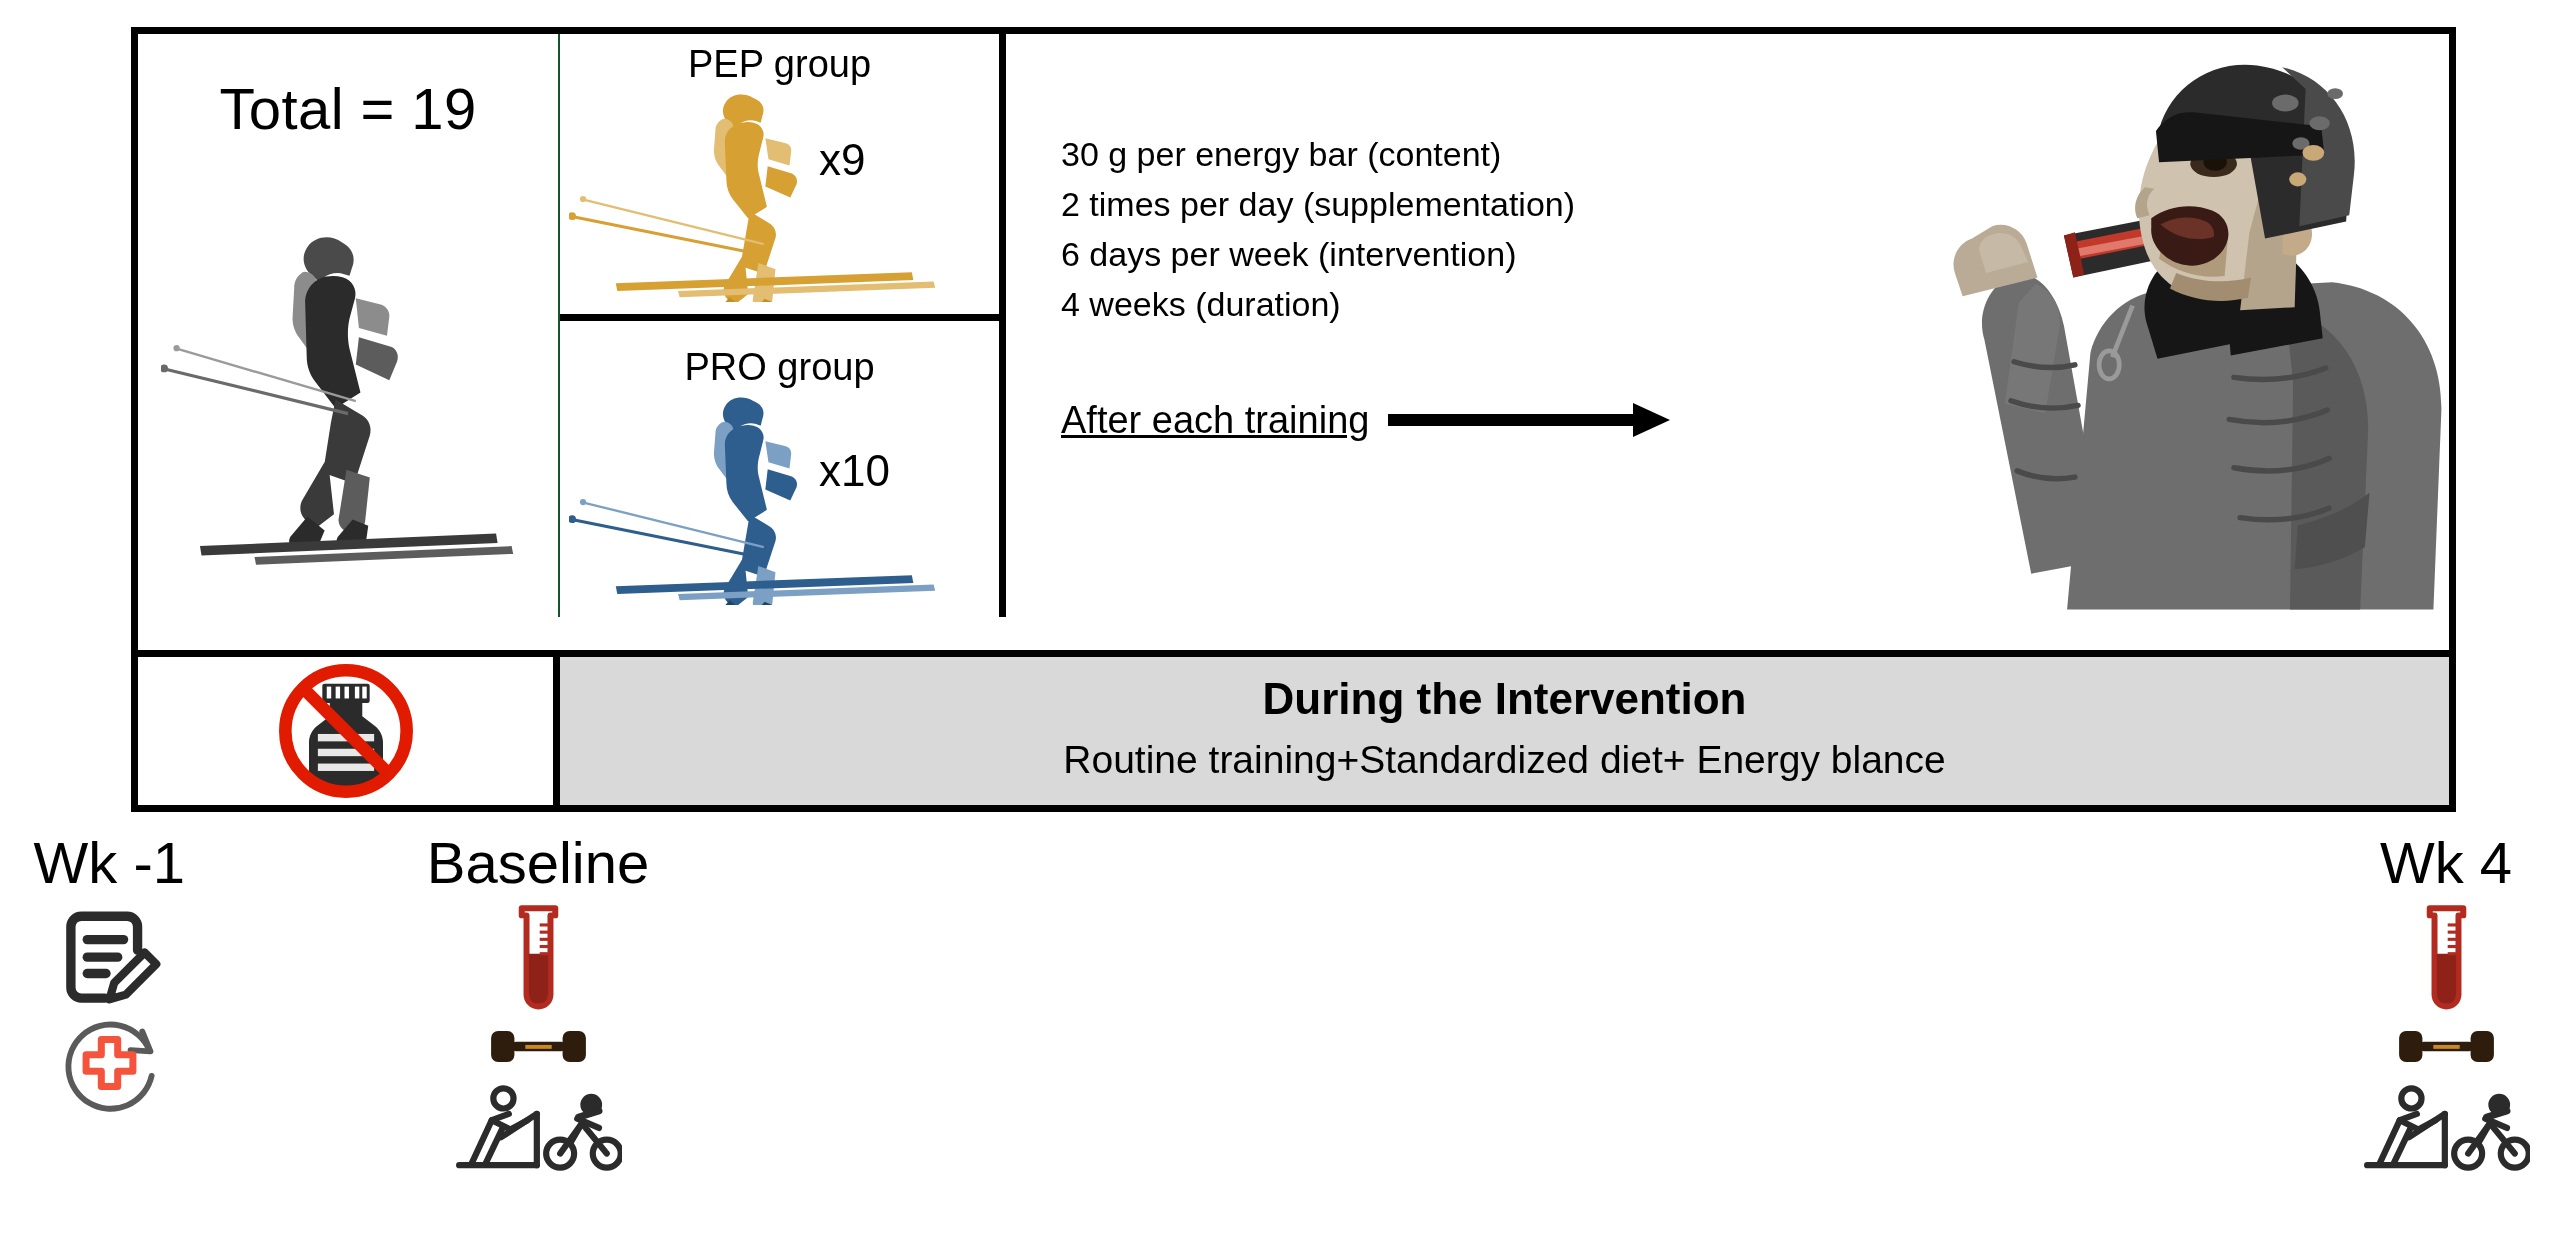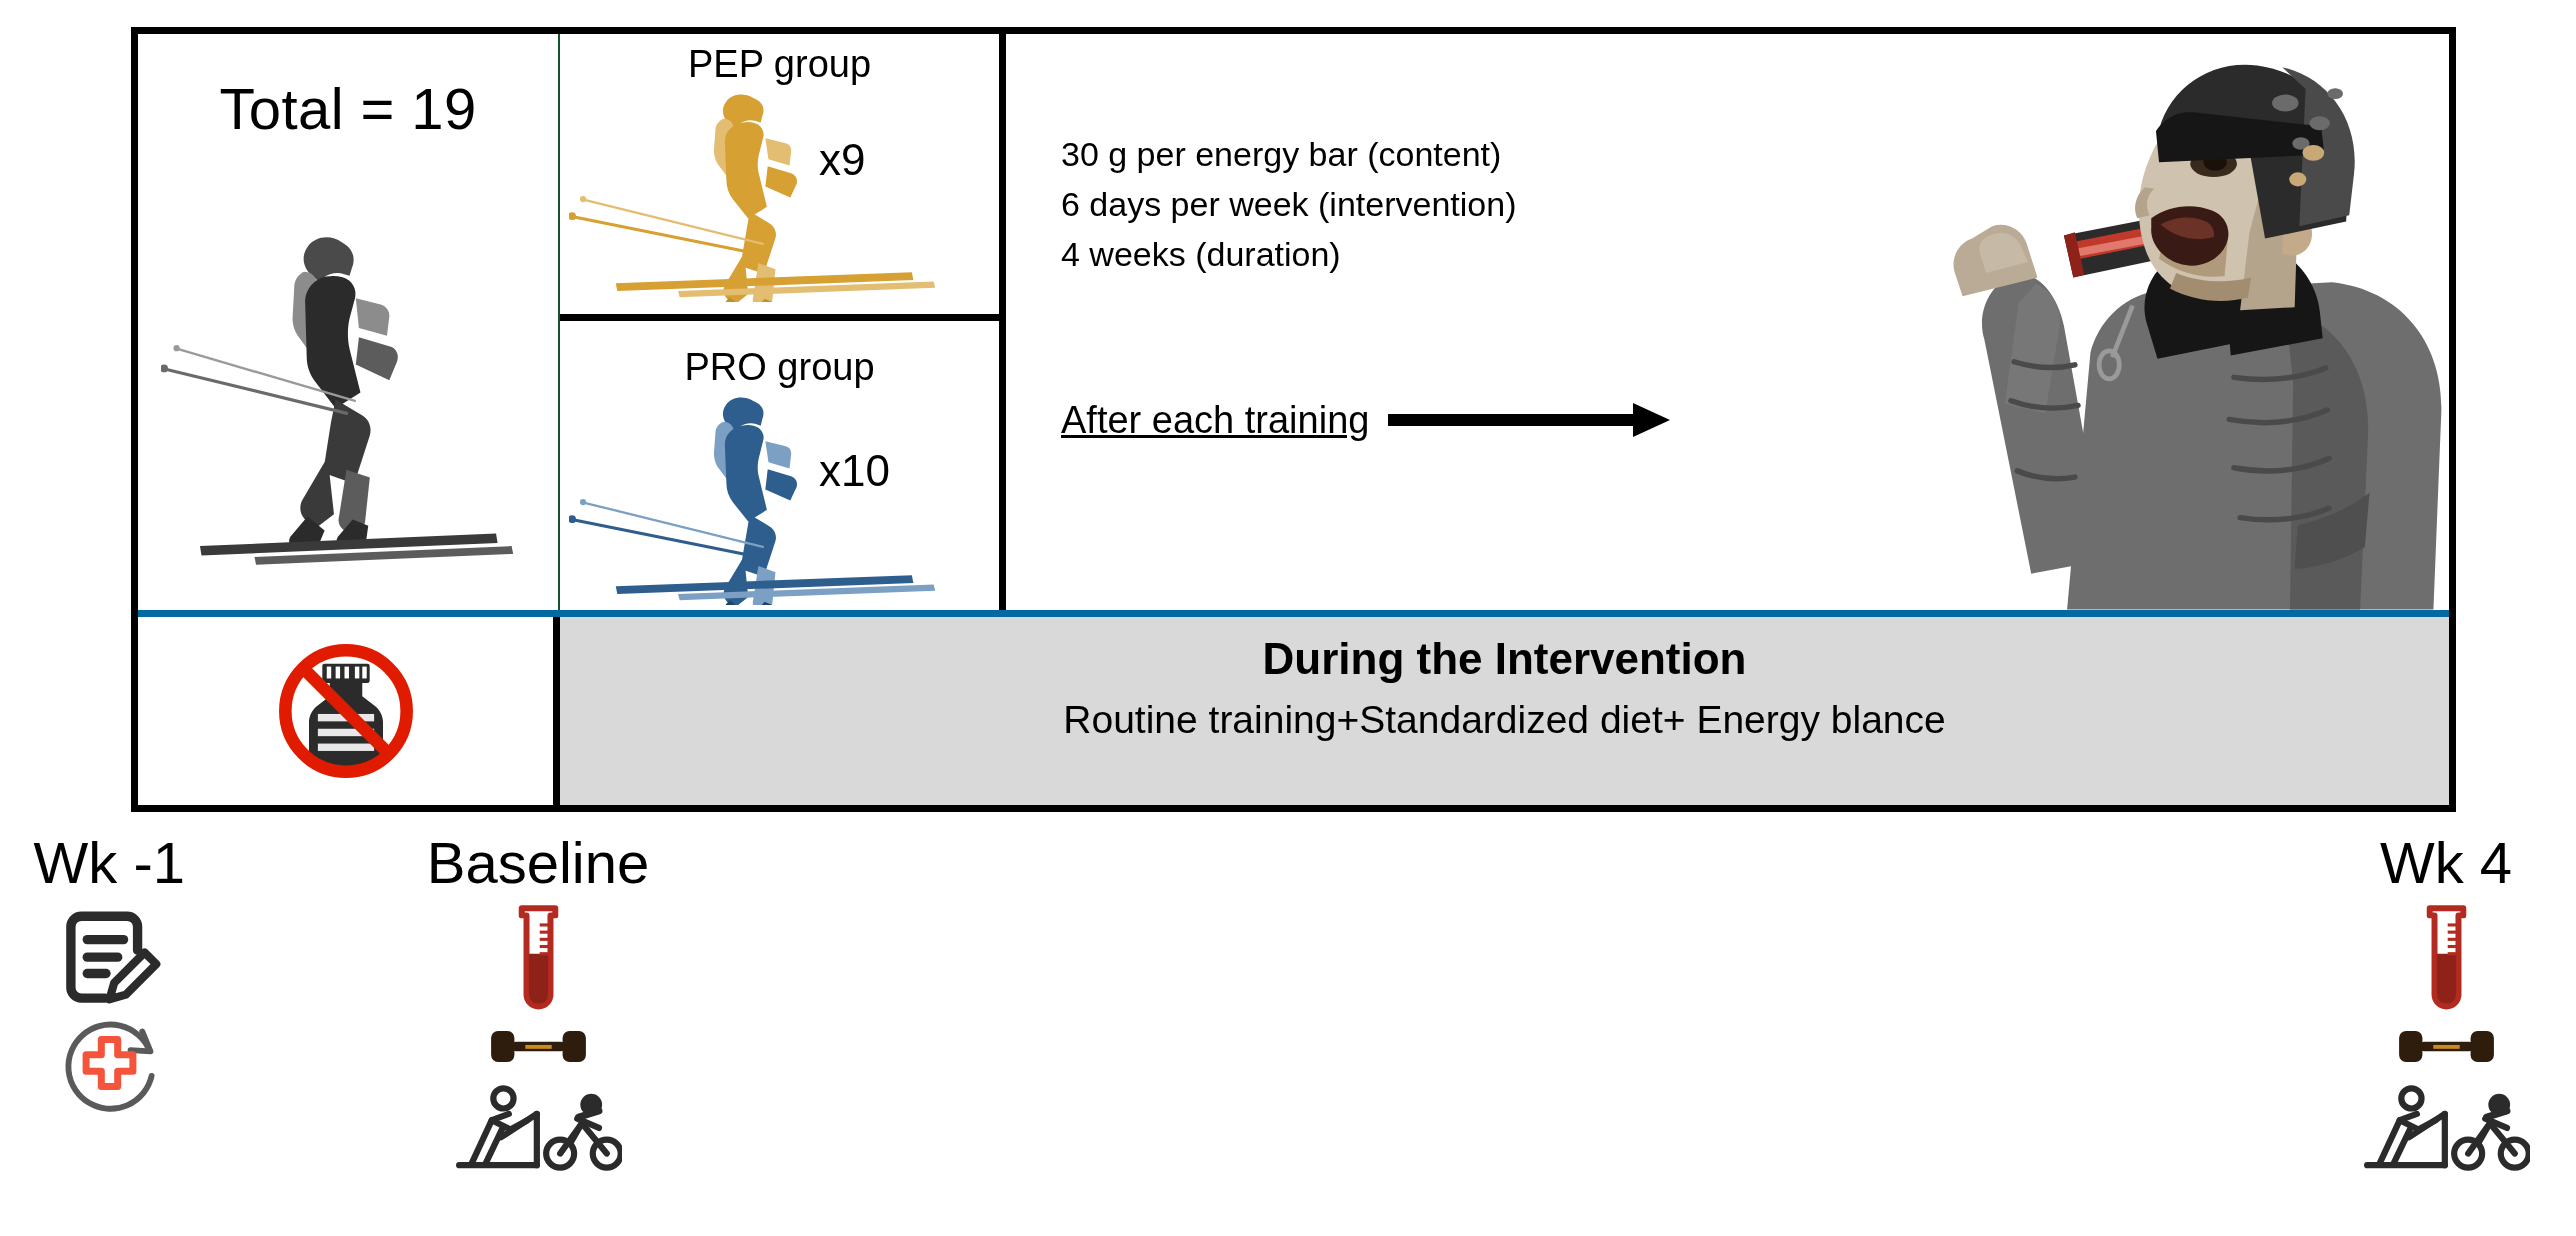--- a/index.html
+++ b/index.html
@@ -46,21 +46,21 @@
   .after-text{font-size:38px;white-space:nowrap;text-decoration:underline;}
   .after-arrow{position:relative;margin-left:19px;width:289px;height:23.4px;}
   .after-arrow .shaft{position:absolute;left:0;top:6.2px;width:250px;height:11.7px;background:#000;}
   .after-arrow .head{
     position:absolute;left:245px;top:-5.5px;width:0;height:0;
     border-top:17px solid transparent;border-bottom:17px solid transparent;border-left:37px solid #000;
   }
   .athlete-photo{position:absolute;right:0px;top:0px;width:530px;height:576px;}
 
   
-  .lower-row{position:absolute;left:0;right:0;bottom:0;height:195px;display:flex;border-top:7px solid #0369a1;box-sizing:border-box;}
+  .lower-row{position:absolute;left:0;right:0;bottom:0;height:155px;display:flex;border-top:7px solid #000000;box-sizing:border-box;}
   .cell-noSupp{width:422px;position:relative;border-right:7px solid #000;box-sizing:border-box;background:#fff;}
   .no-supp-icon{position:absolute;left:50%;top:50%;transform:translate(-50%,-50%);width:148px;height:148px;}
   .cell-banner{flex:1;background:#d9d9d9;position:relative;}
   .banner-title{
     position:absolute;left:0;right:0;top:17px;text-align:center;
     font-size:44px;font-weight:bold;
   }
   .banner-sub{
     position:absolute;left:0;right:0;top:81px;text-align:center;
     font-size:39px;font-weight:400;
@@ -155,20 +155,21 @@
           <circle cx="4" cy="190" r="5" fill="#2d5e8e"></circle>
           <circle cx="18" cy="168" r="4" fill="#7ba0c4"></circle>
         </svg>
         <div class="group-count">x10</div>
       </div>
     </div>
 
     <div class="col-detail">
       <div class="detail-lines">
         <div class="ln">30 g per energy bar (content)</div>
+        <div class="ln">2 times per day (supplementation)</div>
         <div class="ln">6 days per week (intervention)</div>
         <div class="ln">4 weeks (duration)</div>
       </div>
 
       <div class="after-row">
         <div class="after-text">After each training</div>
         <div class="after-arrow">
           <div class="shaft"></div>
             <div class="head"></div>
         </div>

